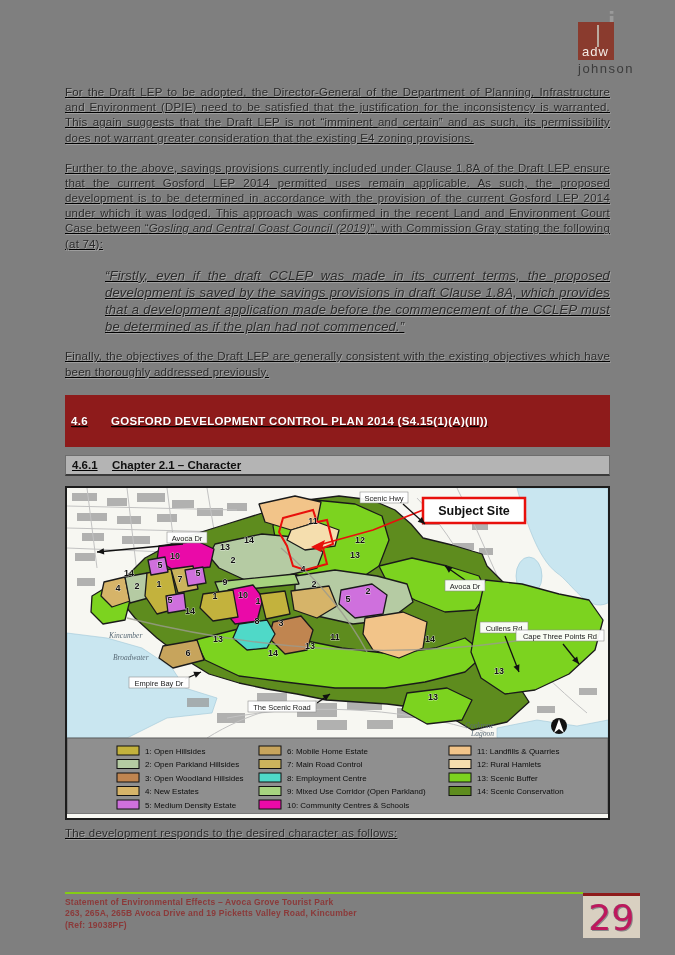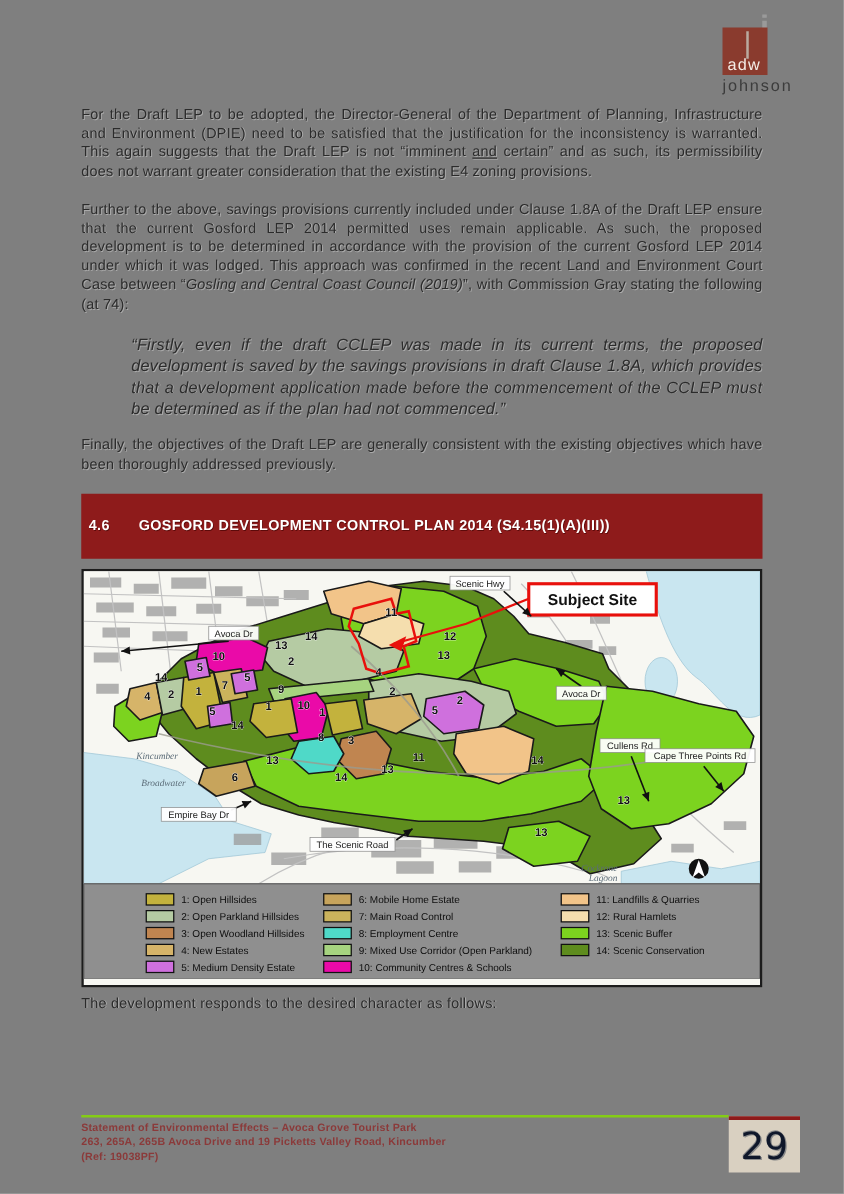--- a/index.html
+++ b/index.html
@@ -1,18 +1,18 @@
 <!DOCTYPE html>
 <html><head>
 <meta charset="utf-8">
 <style>
   html,body{margin:0;padding:0;}
   .page{position:relative;width:675px;height:955px;background:#7f7f7f;overflow:hidden;
         font-family:"Liberation Sans",sans-serif;}
-  .content{position:absolute;left:65px;top:85px;width:545px;}
+  .content{position:absolute;left:65px;top:85px;width:545px;text-decoration:underline;}
   .body-text{margin:0 0 15px 0;font-size:11.5px;line-height:1.32;text-align:justify;
              color:#2b2b2b;letter-spacing:.2px;text-shadow:.7px .7px 0 rgba(225,225,225,.45);}
   .quote{margin:0 0 14px 0;padding-left:40px;font-size:13px;line-height:1.32;text-align:justify;
          color:#2b2b2b;letter-spacing:.2px;text-shadow:.7px .7px 0 rgba(225,225,225,.45);}
   .h-red{display:flex;background:#8e1b1b;color:#fff;font-weight:bold;font-size:11.5px;
          padding:20px 6px;margin:0 0 8px 0;letter-spacing:.3px;text-shadow:.6px .6px 0 rgba(60,0,0,.6);}
   .h-gray{display:flex;background:#b4b4b4;color:#101010;font-weight:bold;font-size:11.5px;
           padding:3px 6px;margin:0 0 10px 0;border:1px solid #6e6e6e;border-bottom:2px solid #3a3a3a;}
   .h-num{width:40px;flex:0 0 auto;}
   .figure{width:541px;border:2px solid #1c1c1c;background:#f7f7f2;margin:0 0 6px 0;}
@@ -21,21 +21,21 @@
   .logo{position:absolute;left:578px;top:12px;width:50px;}
   .logo-j{position:absolute;left:30px;top:-6px;font-size:26px;color:#9a9a9a;font-weight:bold;}
   .logo-square{position:relative;width:36px;height:38px;background:#8a3b2e;margin-top:10px;}
   .logo-bar{position:absolute;left:19px;top:3px;width:2px;height:22px;background:#b9aa9f;}
   .logo-adw{position:absolute;left:4px;bottom:1px;color:#f4ece6;font-size:13px;letter-spacing:1px;}
   .logo-johnson{display:block;margin-top:1px;font-size:13px;color:#3c3c3c;letter-spacing:1.5px;}
   .footer{position:absolute;left:65px;top:892px;width:518px;border-top:2px solid #84cc16;padding-top:3px;}
   .footer-line{font-size:8.5px;font-weight:600;color:#8b3a3a;line-height:1.35;letter-spacing:.2px;}
   .page-box{position:absolute;left:583px;top:893px;width:57px;height:42px;background:#d9d0c1;
             border-top:3px solid #8e1b1b;display:flex;align-items:center;justify-content:center;}
-  .page-num{font-family:"DejaVu Sans",sans-serif;font-size:30px;color:#0f172a;
+  .page-num{font-family:"DejaVu Sans",sans-serif;font-size:36px;color:#be185d;
             text-shadow:1px 1px 0 #8a8a8a,-0.5px -0.5px 0 #8a8a8a;}
 </style>
 </head>
 <body>
 
 <div class="page">
 
   <div class="logo">
     <span class="logo-j">j</span>
     <div class="logo-square">
@@ -47,20 +47,24 @@
 
   <div class="content">
     <p class="body-text"><span>For the Draft LEP to be adopted, the Director-General of the Department of Planning, Infrastructure and Environment (DPIE) need to be satisfied that the justification for the inconsistency is warranted. This again suggests that the Draft LEP is not “imminent </span><span style="text-decoration: underline;">and</span><span> certain” and as such, its permissibility does not warrant greater consideration that the existing E4 zoning provisions.</span></p>
     <p class="body-text"><span>Further to the above, savings provisions currently included under Clause 1.8A of the Draft LEP ensure that the current Gosford LEP 2014 permitted uses remain applicable. As such, the proposed development is to be determined in accordance with the provision of the current Gosford LEP 2014 under which it was lodged. This approach was confirmed in the recent Land and Environment Court Case between “</span><span style="font-style: italic;">Gosling and Central Coast Council (2019)</span><span>”, with Commission Gray stating the following (at 74):</span></p>
     <p class="quote"><span style="font-style: italic;">“Firstly, even if the draft CCLEP was made in its current terms, the proposed development is saved by the savings provisions in draft Clause 1.8A, which provides that a development application made before the commencement of the CCLEP must be determined as if the plan had not commenced.”</span></p>
     <p class="body-text"><span>Finally, the objectives of the Draft LEP are generally consistent with the existing objectives which have been thoroughly addressed previously.</span></p>
 
     <div class="h-red">
       <span class="h-num">4.6</span>
       <span>GOSFORD DEVELOPMENT CONTROL PLAN 2014 (S4.15(1)(A)(III))</span>
+    </div>
+    <div class="h-gray">
+      <span class="h-num">4.6.1</span>
+      <span>Chapter 2.1 – Character</span>
     </div>
 
 
     <div class="figure">
       <svg id="map-svg" width="541" height="326" viewBox="0 0 541 326">
 
         <rect x="0" y="0" width="541" height="250" fill="#f7f7f2"></rect>
 
         <g fill="#c9e6f0" stroke="#9fc6d6" stroke-width="0.6">
           <polygon points="0,145 40,150 75,160 105,180 118,200 150,210 145,225 100,230 60,250 0,250"></polygon>

